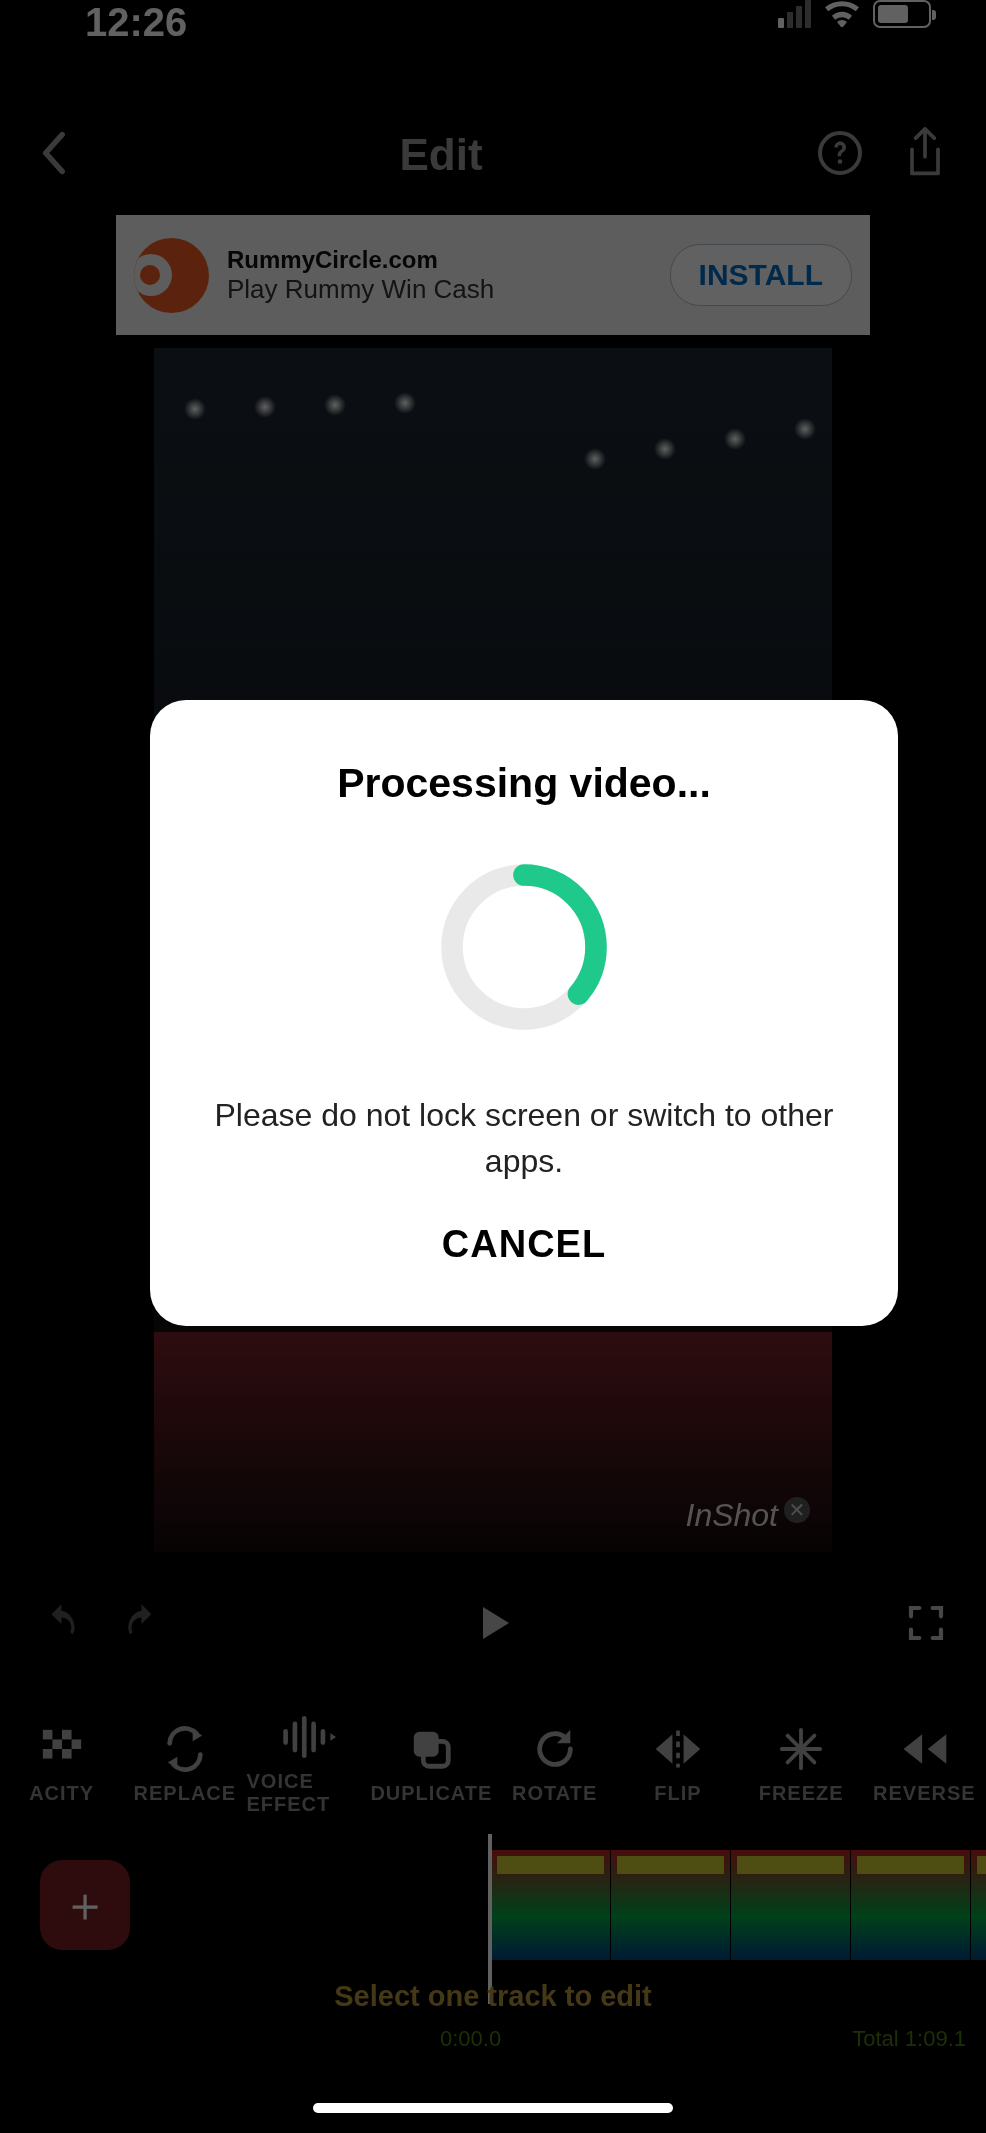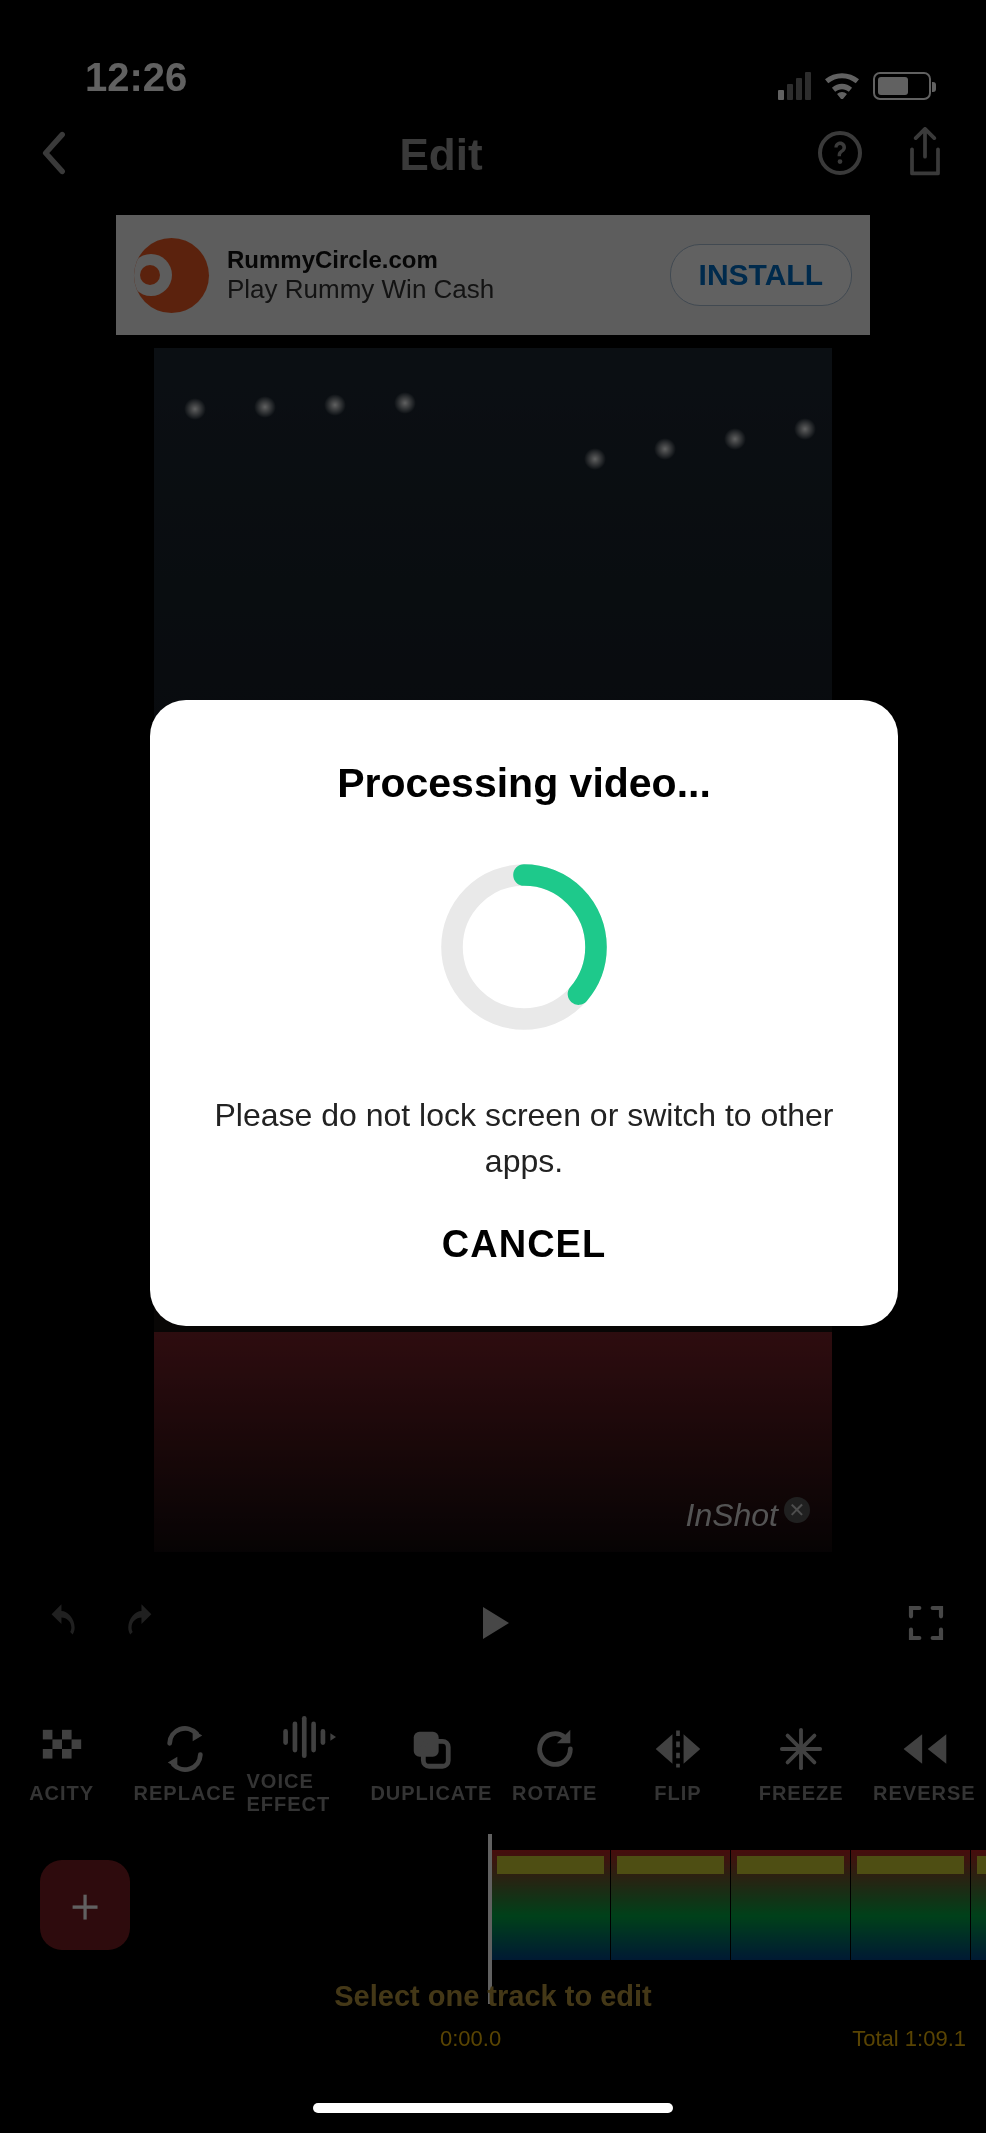--- a/index.html
+++ b/index.html
@@ -1,19 +1,19 @@
 <!DOCTYPE html>
 <html><head>
 <meta charset="utf-8">
 <style>
   * { box-sizing: border-box; margin: 0; padding: 0; }
   html, body { width: 986px; height: 2133px; background: #000; font-family: -apple-system, "Helvetica Neue", Arial, sans-serif; color: #fff; overflow: hidden; position: relative; }
 
   
-  .status-bar { position: absolute; top: 0; left: 0; right: 0; height: 100px; display: flex; align-items: flex-end; justify-content: space-between; padding: 0 55px 0 85px; }
+  .status-bar { position: absolute; top: 0; left: 0; right: 0; height: 100px; display: flex; align-items: flex-start; justify-content: space-between; padding: 0 55px 0 85px; }
   .status-time { font-size: 40px; font-weight: 600; }
   .status-right { display: flex; align-items: center; gap: 14px; }
   .signal-bars { display: flex; align-items: flex-end; gap: 3px; }
   .signal-bars span { width: 6px; background: #777; border-radius: 1px; }
   .signal-bars span:nth-child(1){height:10px;background:#fff}
   .signal-bars span:nth-child(2){height:16px}
   .signal-bars span:nth-child(3){height:22px}
   .signal-bars span:nth-child(4){height:28px}
   .wifi-icon svg { display:block }
   .battery { width: 58px; height: 28px; border: 2.5px solid #fff; border-radius: 7px; position: relative; }
@@ -64,21 +64,21 @@
   .tool-icon { height:46px; display:flex; align-items:center; }
 
   
   .timeline-area { position:absolute; top:1850px; left:0; right:0; height:180px }
   .add-btn { position:absolute; left:40px; top:10px; width:90px; height:90px; background:#7a1f22; border-radius:22px; display:flex; align-items:center; justify-content:center; color:#fff; font-size:48px }
   .track { position:absolute; left:490px; top:0; right:0; height:110px; background:#2a1a10; display:flex; overflow:hidden }
   .thumb { flex:0 0 120px; height:100%; background:linear-gradient(#b22,#0a4 60%,#048); border-left:1px solid #000; position:relative }
   .thumb::after{content:"";position:absolute;top:6px;left:6px;right:6px;height:18px;background:#cc3}
   .playhead { position:absolute; left:488px; top:-16px; width:4px; height:170px; background:#fff }
   .hint { position:absolute; top:130px; left:0; right:0; text-align:center; font-size:29px; font-weight:600; color:#b4933d }
-  .time-l, .time-r { position:absolute; top:176px; font-size:22px; color:#eab308 }
+  .time-l, .time-r { position:absolute; top:176px; font-size:22px; color:#4d7c0f }
   .time-l { left:440px }
   .time-r { right:20px }
 
   
   .dim { position:absolute; inset:0; background:rgba(0,0,0,0.62) }
 
   
   .modal { position:absolute; left:150px; top:700px; width:748px; background:#fff; border-radius:36px; padding:60px 40px 60px; color:#000; text-align:center }
   .modal-title { font-size:41px; font-weight:700; margin-bottom:50px }
   .spinner { width:180px; height:180px; margin:0 auto 55px; position:relative }

